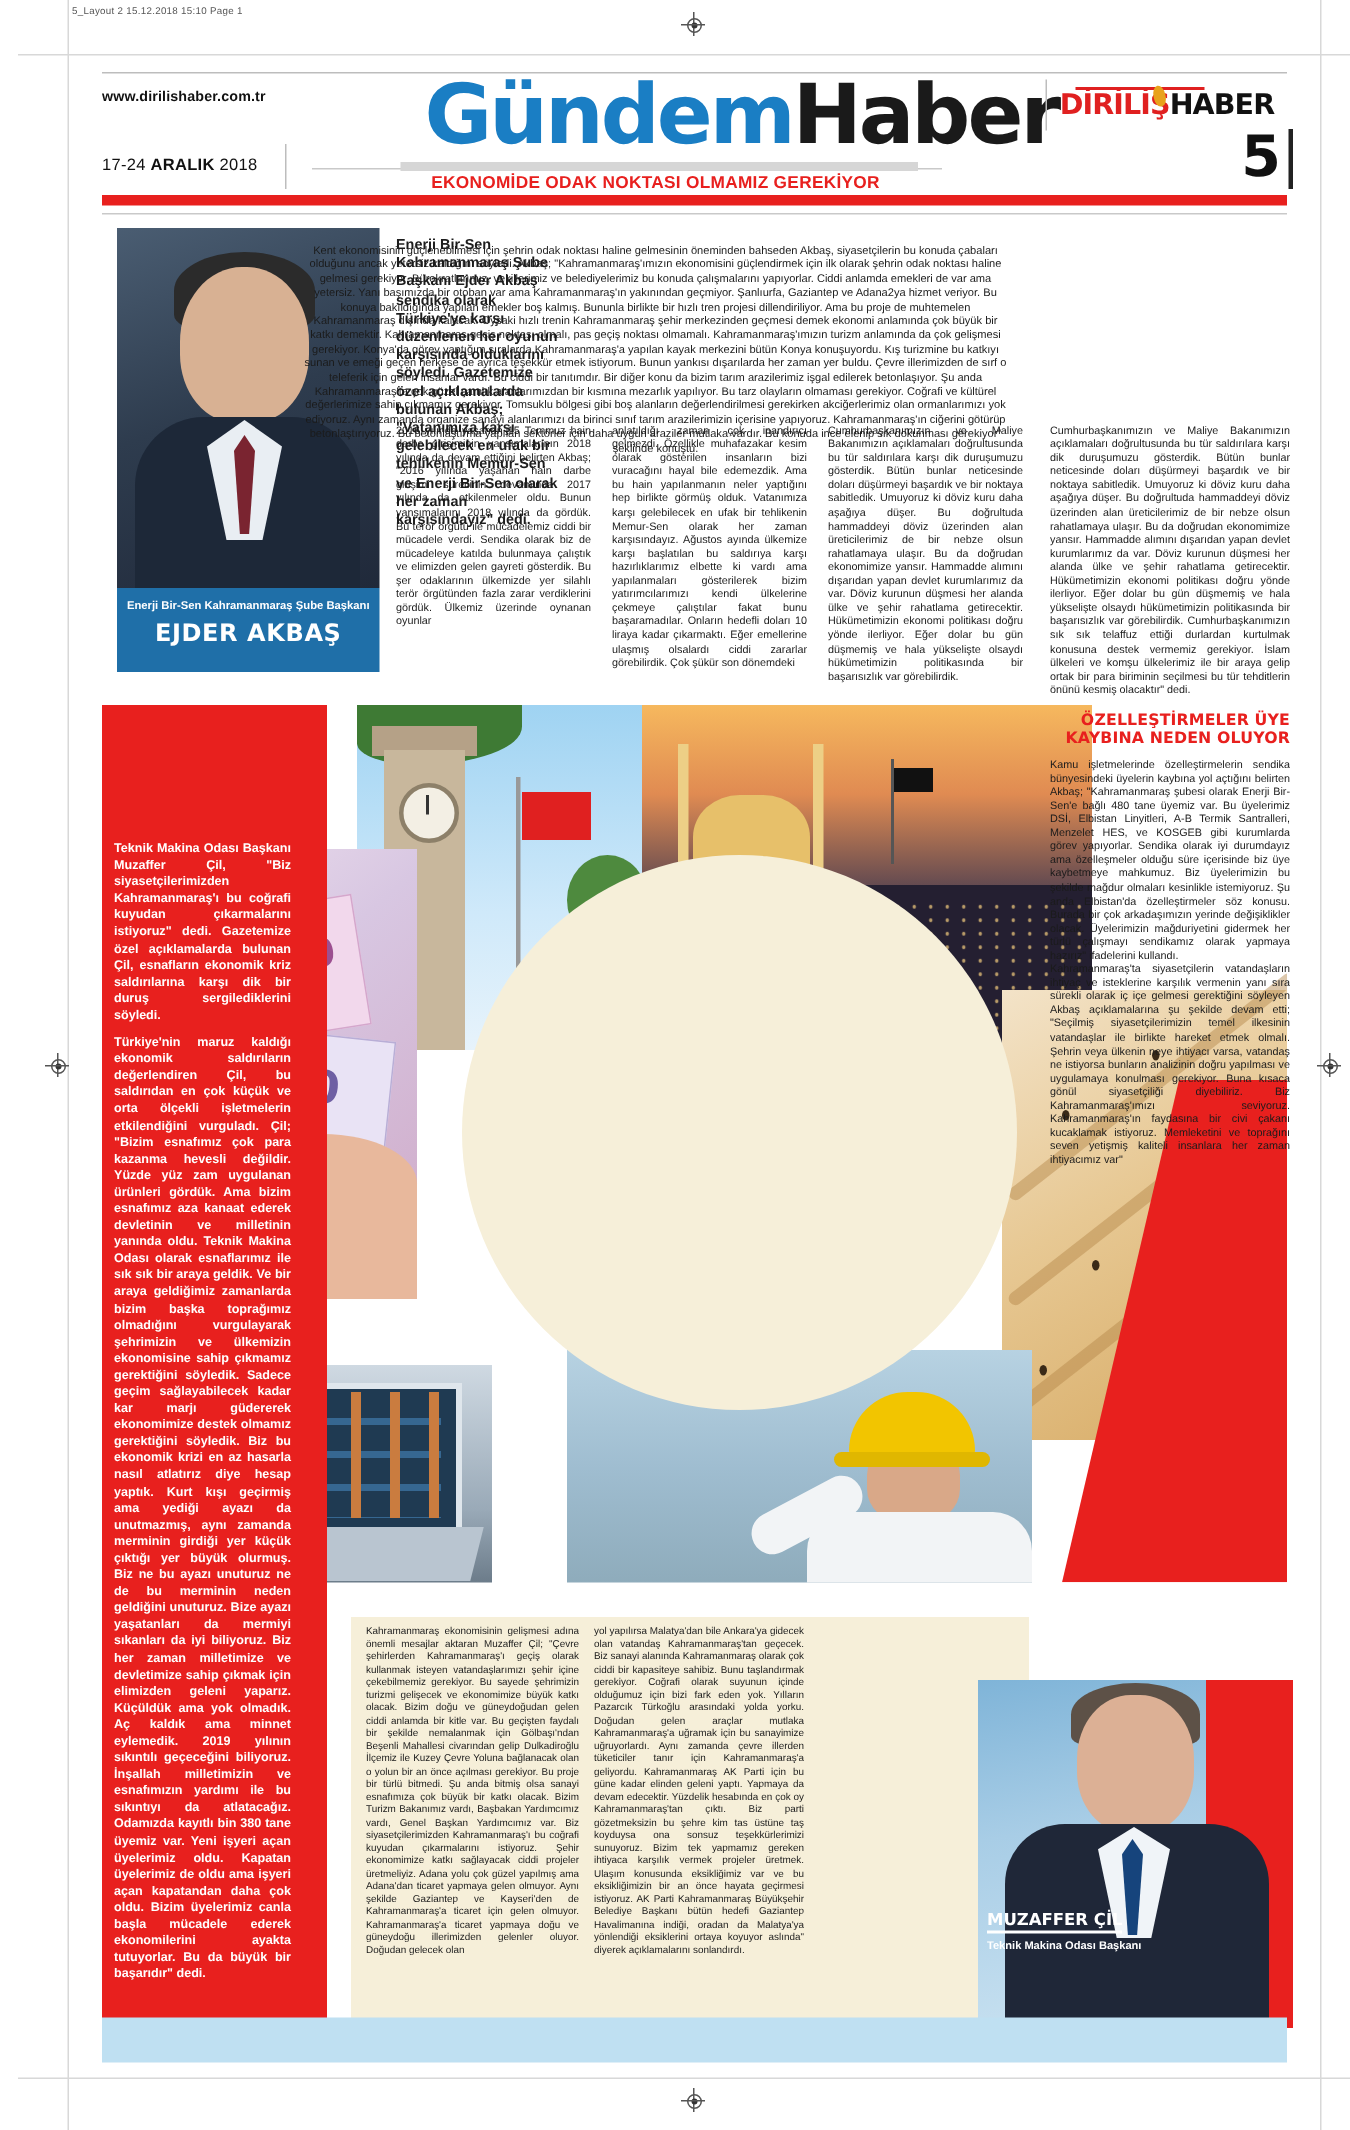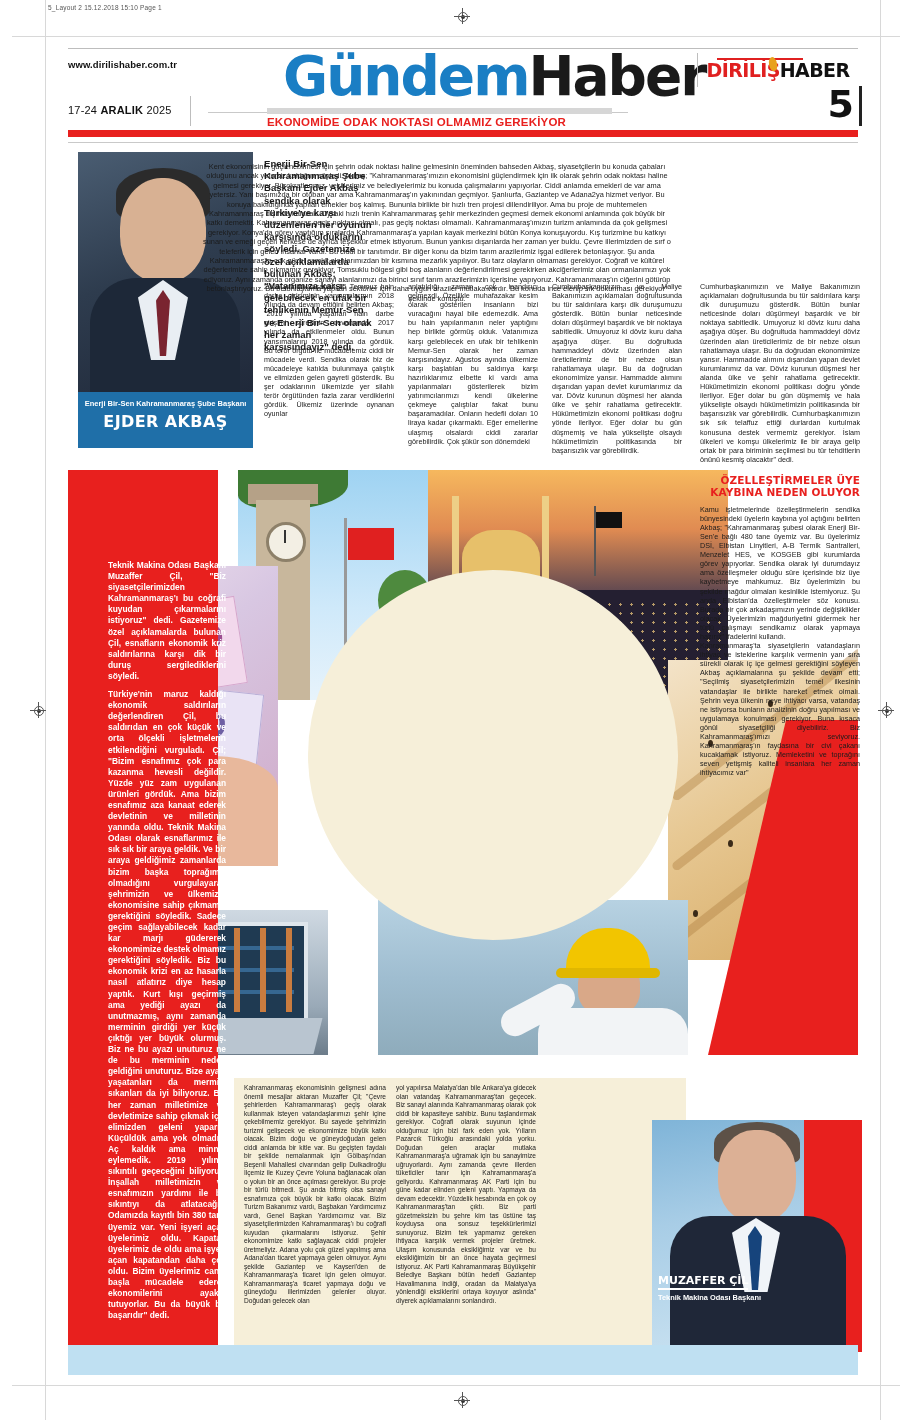--- a/index.html
+++ b/index.html
@@ -110,27 +110,27 @@
   .ph-worker .helmet{position:absolute;left:188px;top:28px;width:84px;height:46px;background:#f2c500;border-radius:46px 46px 8px 8px;}
   .ph-worker .brim{position:absolute;left:178px;top:68px;width:104px;height:10px;background:#e0b700;border-radius:6px;}
   .ph-worker .head2{position:absolute;left:200px;top:60px;width:62px;height:56px;background:#d9a888;border-radius:42%;}
   .ph-worker .shirt2{position:absolute;left:160px;top:108px;width:150px;height:70px;background:#f2f4f6;border-radius:26px 26px 0 0;}
   .ph-worker .arm{position:absolute;left:120px;top:96px;width:80px;height:28px;background:#f2f4f6;transform:rotate(-28deg);border-radius:14px;}
 
   .redwedge-l{position:absolute;left:0;top:0;width:150px;height:585px;background:#e8201e;clip-path:polygon(0 0,100% 0,58% 100%,0 100%);}
   .redwedge-r{position:absolute;right:0;top:250px;width:150px;height:335px;background:#e8201e;clip-path:polygon(52% 0,100% 0,100% 100%,0 100%);}
 
   .circle{position:absolute;left:240px;top:100px;width:370px;height:370px;border-radius:50%;background:#f6efd9;}
-  .circle-head{position:absolute;left:255px;top:116px;width:340px;font-size:11.5px;line-height:13.5px;font-weight:bold;color:#e8201e;letter-spacing:.2px;}
+  .circle-head{position:absolute;left:255px;top:116px;width:340px;text-align:center;font-size:11.5px;line-height:13.5px;font-weight:bold;color:#e8201e;letter-spacing:.2px;}
   .circle-body{position:absolute;left:190px;top:162px;width:470px;font-size:7.4px;line-height:9.4px;text-align:center;color:#1b1b1b;}
 
   
   .leftred{position:absolute;left:56px;top:470px;width:150px;height:880px;background:#e8201e;}
   .leftred-head{position:absolute;left:64px;top:482px;width:140px;font-size:15.5px;line-height:18px;font-weight:bold;color:#ffe500;letter-spacing:-.2px;font-family:"DejaVu Sans",sans-serif;}
-  .leftred-body{position:absolute;left:64px;top:560px;width:118px;font-size:8.4px;line-height:11.1px;font-weight:bold;color:#fff;margin-left:32px;}
+  .leftred-body{position:absolute;left:64px;top:560px;width:118px;font-size:8.4px;line-height:11.1px;font-weight:bold;color:#fff;}
   .leftred-body p{margin:0 0 7px 0;text-align:justify;}
 
   
   .herkes-head{position:absolute;left:228px;top:1012px;width:300px;font-size:27px;line-height:29px;font-weight:bold;letter-spacing:-1px;color:#111;font-family:"DejaVu Sans",sans-serif;}
   .cream{position:absolute;left:222px;top:1078px;width:452px;height:280px;background:#f6efd9;}
   .hc{position:absolute;font-size:6.6px;line-height:8.5px;text-align:justify;color:#1b1b1b;}
   .hc.k1{left:232px;top:1084px;width:142px;}
   .hc.k2{left:384px;top:1084px;width:140px;}
 
   
@@ -182,21 +182,21 @@
     </div>
     <div class="brandbox">
       <div class="bt">
         <span class="redline"></span>
         <span class="b1">DİRİLİŞ</span><span class="b2">HABER</span>
         <span class="flame"></span>
       </div>
     </div>
   </div>
 
-  <div class="dateline"><span>17-24 </span><b>ARALIK</b><span> 2025</span></div>
+  <div class="dateline"><span>17-24 </span><b>ARALIK</b><span> 2018</span></div>
   <div class="vdiv"></div>
   <div class="greybar"></div>
   <div class="greybar2"></div>
   <div class="pagerule"></div>
   <div class="pagenum">5</div>
   <div class="redrule"></div>
   <div class="hrule-thin"></div>
 
   <div class="portrait">
     <div class="hair"></div>

